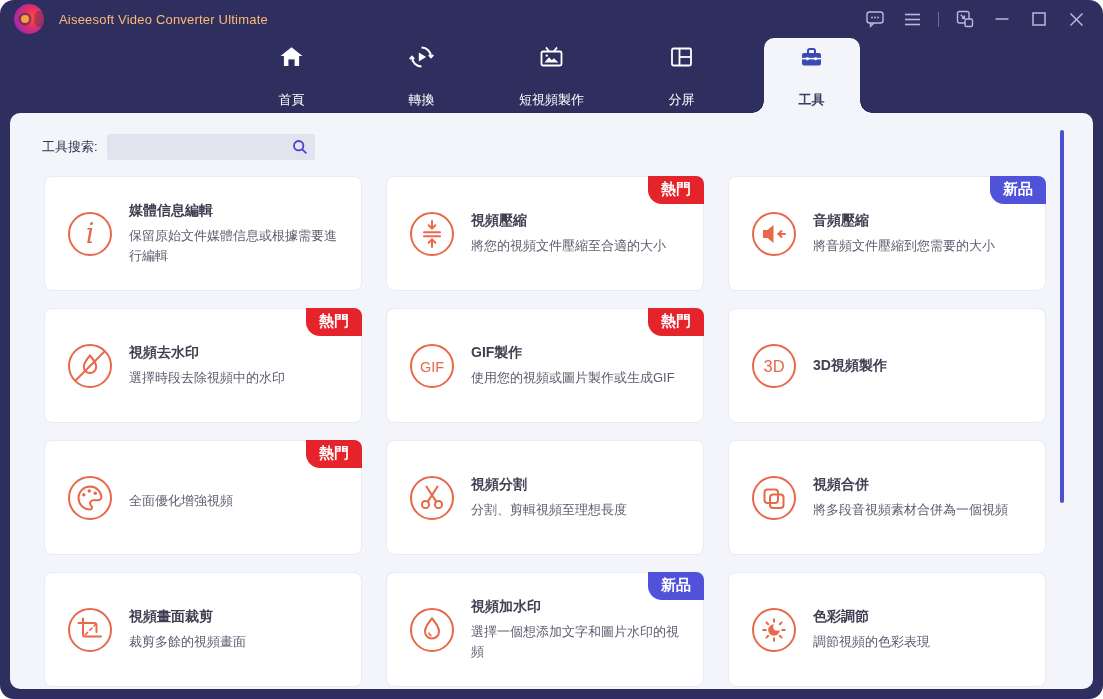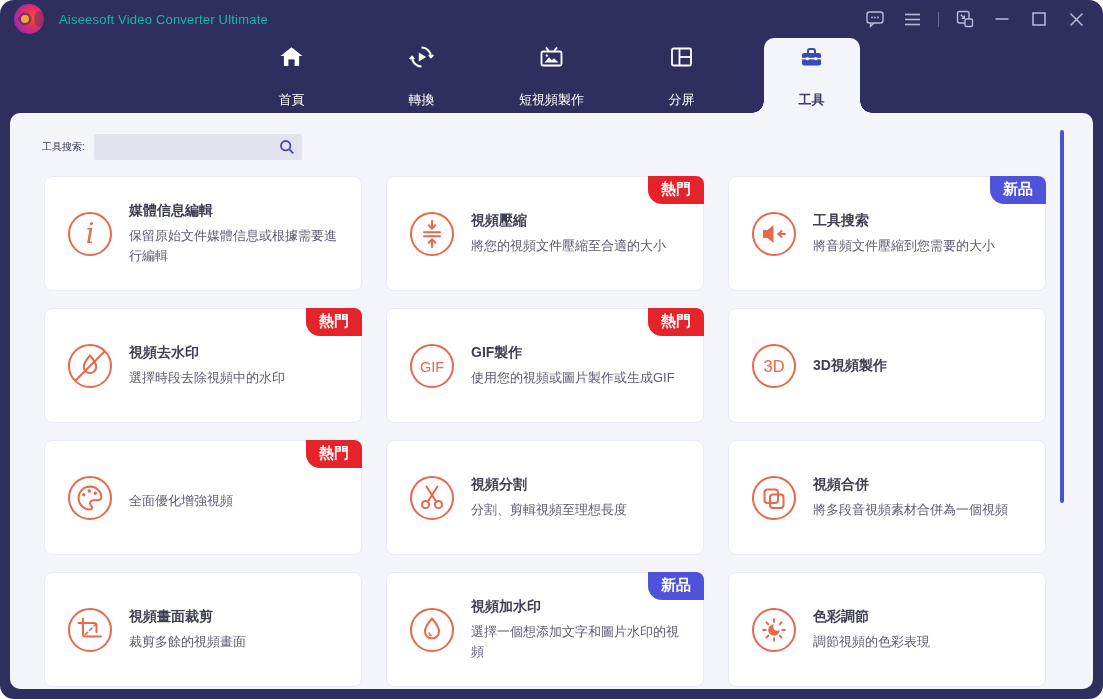--- a/index.html
+++ b/index.html
@@ -11,21 +11,21 @@
   
   .titlebar{ position:absolute; top:0; left:0; right:0; height:38px;
     display:flex; align-items:center; padding:0 16px 0 14px; }
   .logo{ width:30px; height:30px; border-radius:50%;
     background:radial-gradient(circle at 62% 45%, #ff4d3c 0%, #e9315c 35%, #a928a8 70%, #6c2bb8 100%);
     position:relative; flex:0 0 auto; }
   .logo::before{ content:''; position:absolute; left:7px; top:11px; width:8px; height:8px;
     border-radius:50%; background:#f7a23c; box-shadow:0 0 0 2.5px rgba(47,47,95,.55); }
   .logo::after{ content:''; position:absolute; right:-2px; top:7px; width:12px; height:16px;
     border-radius:50% 50% 50% 50%/60% 60% 60% 60%; background:#2f2f5f; opacity:.35; }
-  .win-title{ color:#14b8a6; font-size:13px; margin-left:15px; letter-spacing:.2px; }
+  .win-title{ color:#fdba74; font-size:13px; margin-left:15px; letter-spacing:.2px; }
   .tb-right{ margin-left:auto; display:flex; align-items:center; gap:15px; }
   .tb-btn{ width:22px; height:22px; display:flex; align-items:center; justify-content:center;
     cursor:pointer; background:none; border:none; padding:0; }
   .tb-sep{ width:1px; height:15px; background:rgba(185,186,219,.45); }
   
   .navbar{ position:absolute; top:38px; left:0; right:0; height:75px;
     display:flex; justify-content:center; gap:34px; }
   .tab{ width:96px; height:75px; display:flex; flex-direction:column;
     align-items:center; justify-content:center; cursor:pointer; position:relative;
     border-radius:10px 10px 0 0; }
@@ -33,21 +33,21 @@
   .tab .tab-label{ margin-top:19px; font-size:13px; color:#ffffff; }
   .tab.active{ background:#f3f5fa; }
   .tab.active .tab-label{ color:#3c3c5e; font-weight:bold; }
   .tab.active::before,.tab.active::after{ content:''; position:absolute; bottom:0; width:12px; height:12px; }
   .tab.active::before{ left:-12px; background:radial-gradient(circle at 0 0, rgba(0,0,0,0) 11.5px, #f3f5fa 12px); }
   .tab.active::after{ right:-12px; background:radial-gradient(circle at 100% 0, rgba(0,0,0,0) 11.5px, #f3f5fa 12px); }
   
   .panel{ position:absolute; left:10px; top:113px; width:1083px; height:576px;
     background:#f3f5fa; border-radius:10px; overflow:hidden; }
   .search-row{ display:flex; align-items:center; margin:21px 0 0 32px; height:26px; }
-  .search-label{ font-size:10px; color:#33334d; margin-right:9px; }
+  .search-label{ font-size:13px; color:#33334d; margin-right:9px; }
   .search-box{ position:relative; width:208px; height:26px; }
   .search-input{ width:100%; height:100%; border:none; background:#e2e3ef; border-radius:2px;
     padding:0 30px 0 8px; font-size:13px; color:#33334d; outline:none; }
   .search-glass{ position:absolute; right:7px; top:5px; cursor:pointer; }
   
   .grid{ display:grid; grid-template-columns:repeat(3,318px); grid-auto-rows:115px;
     column-gap:24px; row-gap:17px; margin:16px 0 0 34px; }
   .card{ position:relative; background:#ffffff; border:1px solid #e8eaf5; border-radius:8px;
     display:flex; align-items:center; padding:0 24px 0 22px; cursor:pointer; }
   .badge{ position:absolute; top:-1px; right:-1px; color:#fff; font-size:15px; font-weight:bold;
@@ -225,21 +225,21 @@
         <span class="badge new">新品</span>
         <div class="tool-icon">
           <svg width="46" height="46" viewBox="0 0 46 46" fill="none" stroke="#e8684b" stroke-width="2" stroke-linecap="round">
             <circle cx="23" cy="23" r="21"></circle>
             <path d="M12 19 h4.5 l6 -5 v18 l-6 -5 H12 Z" fill="#e8684b" stroke="none"></path>
             <line x1="34" y1="23" x2="27.5" y2="23"></line>
             <path d="M30.5 20 L27.5 23 L30.5 26"></path>
           </svg>
         </div>
         <div class="tool-text">
-          <div class="tool-title">工具搜索</div>
+          <div class="tool-title">音頻壓縮</div>
           <div class="tool-desc">將音頻文件壓縮到您需要的大小</div>
         </div>
       </div>
 
       <div class="card">
         <span class="badge hot">熱門</span>
         <div class="tool-icon">
           <svg width="46" height="46" viewBox="0 0 46 46" fill="none" stroke="#e8684b" stroke-width="2">
             <circle cx="23" cy="23" r="21"></circle>
             <path d="M23 12.5 c0 0 -6.2 7 -6.2 11.3 a6.2 6.2 0 0 0 12.4 0 C29.2 19.5 23 12.5 23 12.5 Z"></path>

